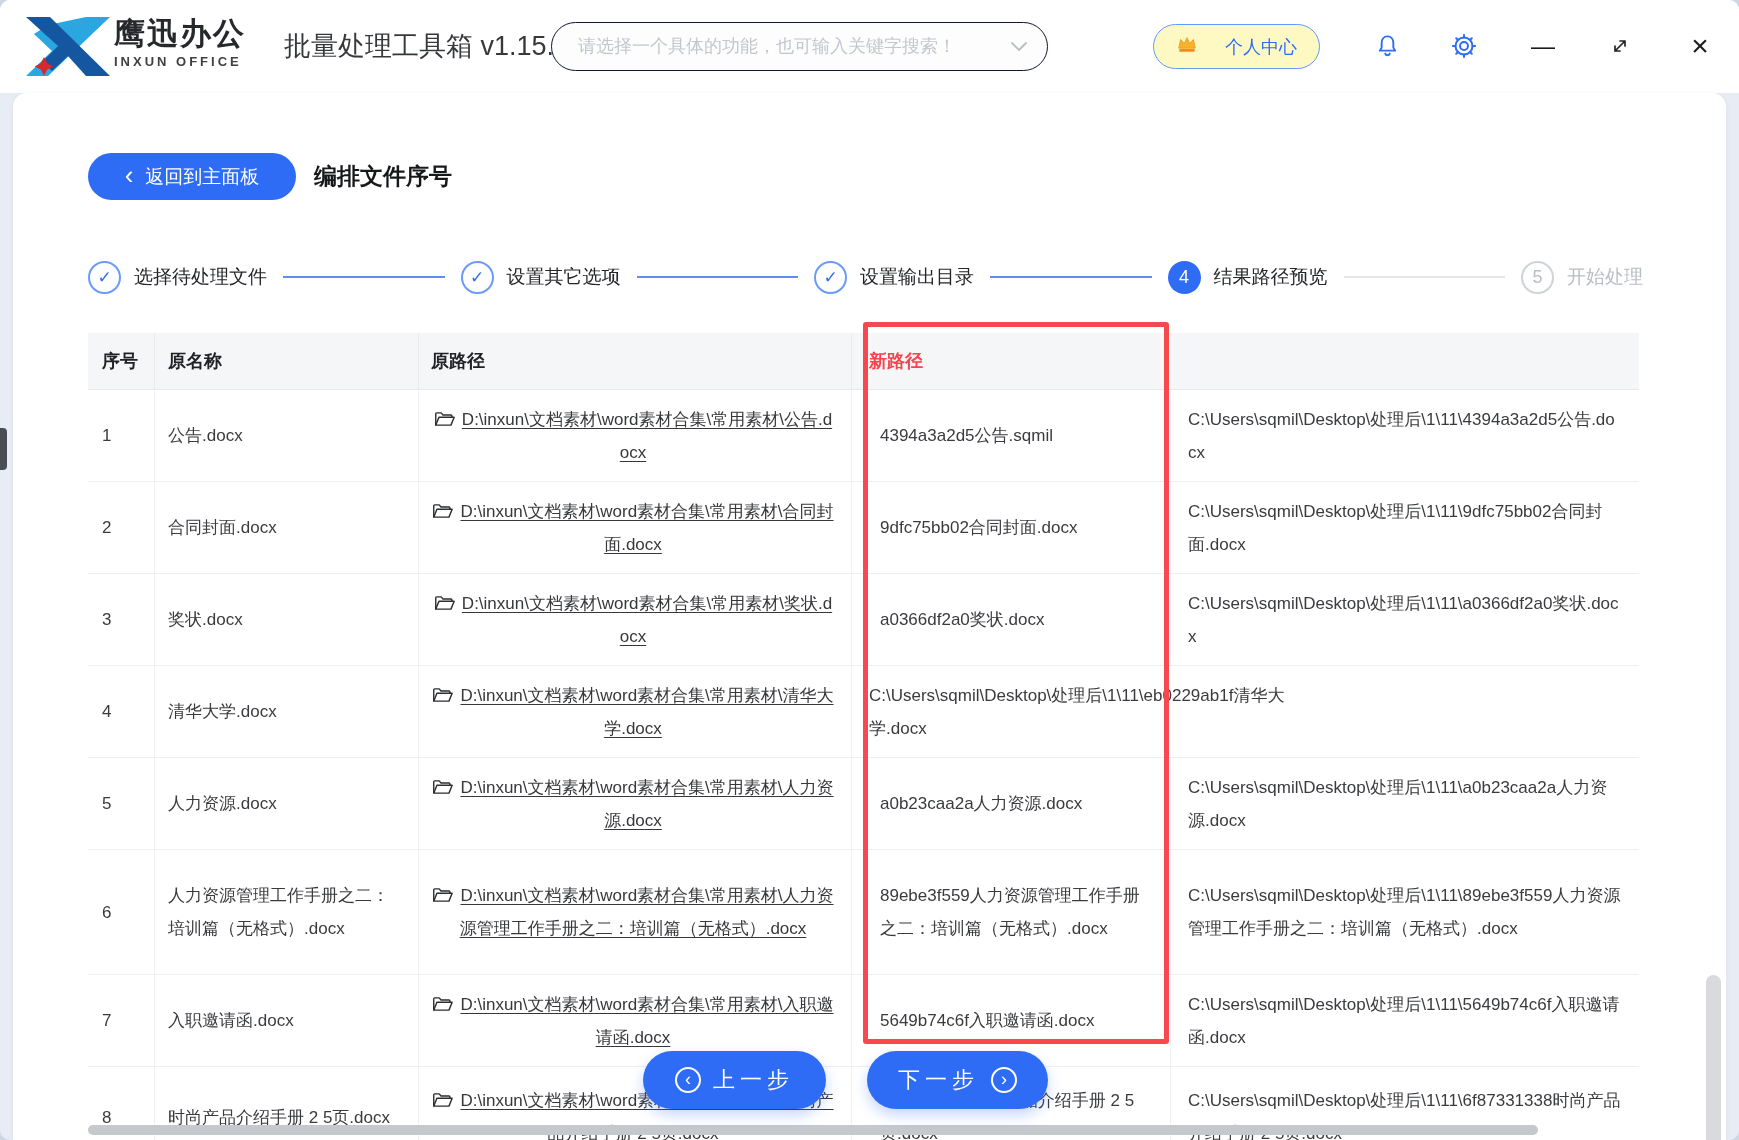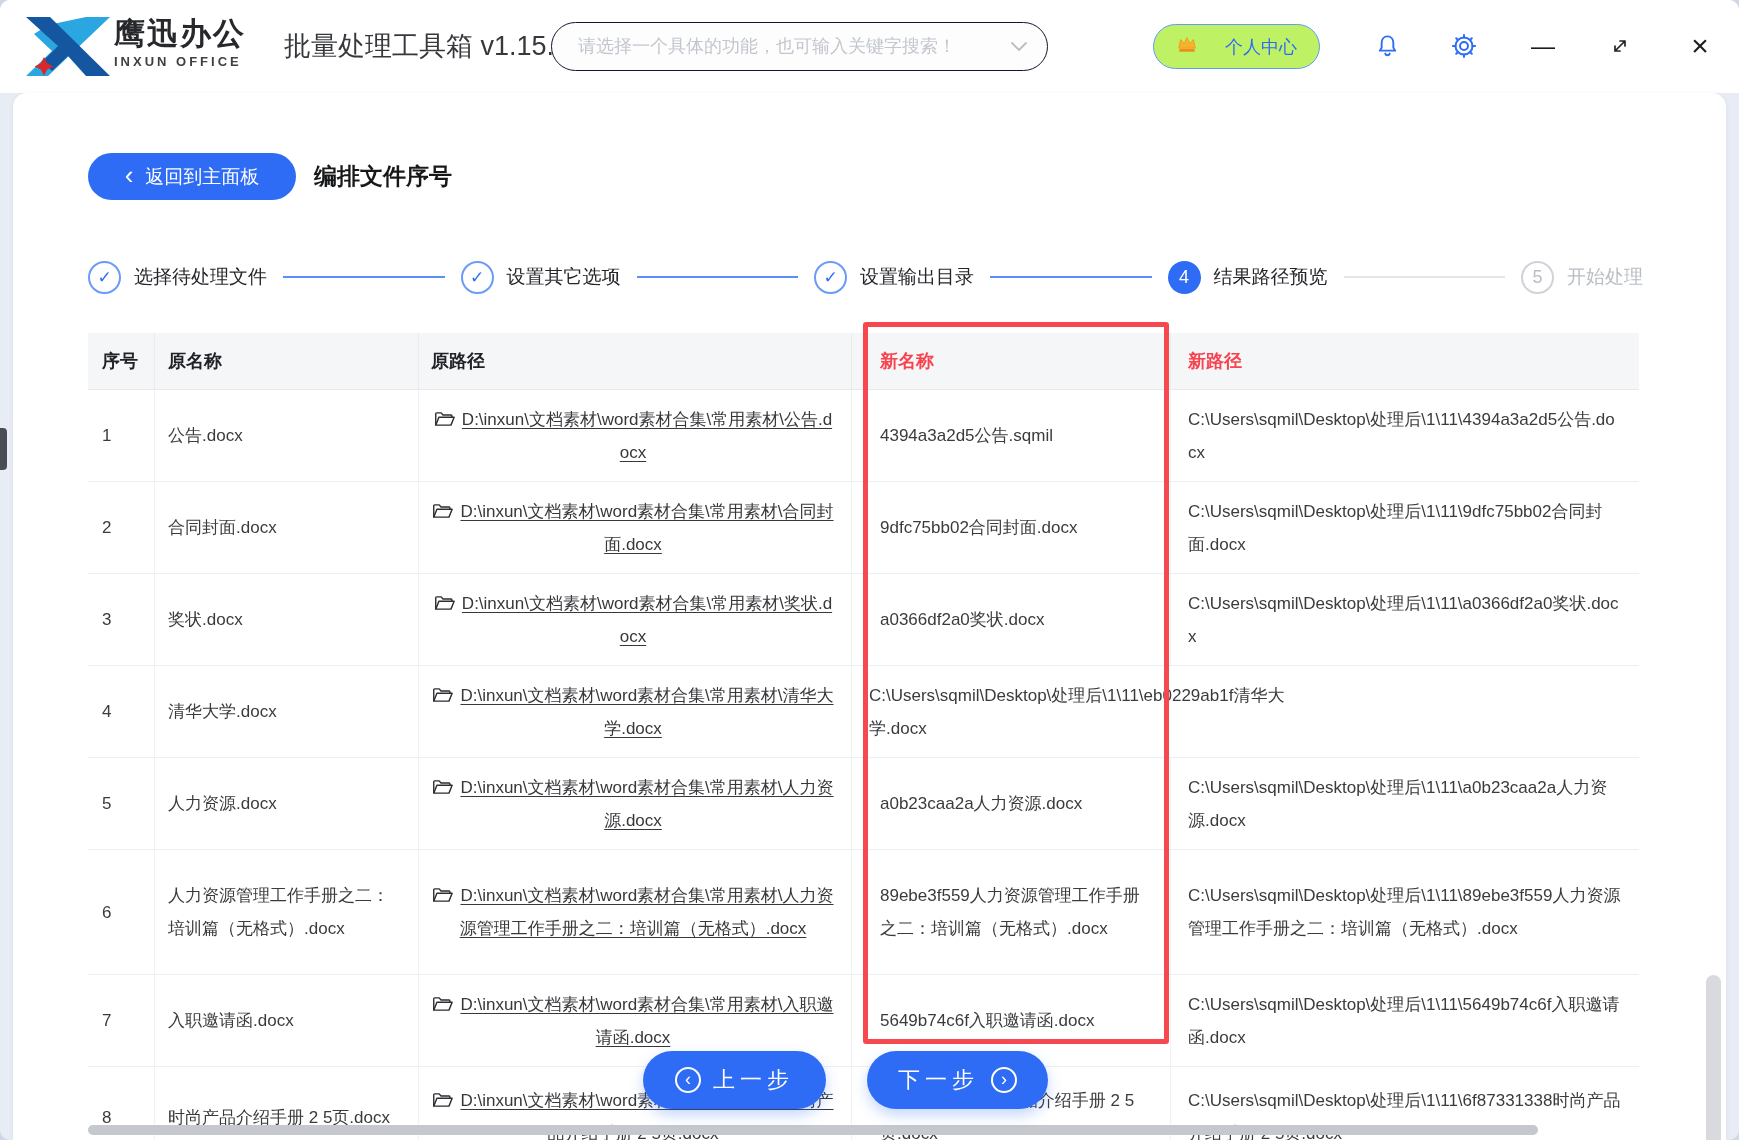--- a/index.html
+++ b/index.html
@@ -16,21 +16,21 @@
   .brand-cn{font-size:31px;font-weight:bold;color:#26282c;letter-spacing:2px;line-height:36px;}
   .brand-en{font-size:13px;font-weight:bold;color:#404040;letter-spacing:3px;line-height:20px;}
   .app-title{position:absolute;left:284px;top:0;height:93px;line-height:93px;font-size:27px;color:#36383c;}
   .search{position:absolute;left:551px;top:22px;width:497px;height:49px;border:1px solid #0f172a;
     border-radius:25px;background:#fdfdfe;display:flex;align-items:center;}
   .search input{flex:1;border:none;outline:none;background:transparent;margin:0 14px 0 24px;
     font-size:18px;color:#3a3b3e;font-family:inherit;}
   .search input::placeholder{color:#c3c7cd;}
   .search .sr-chevron{margin-right:20px;display:flex;}
   .user-pill{position:absolute;left:1153px;top:24px;width:167px;height:45px;border:1.5px solid #639af8;
-    border-radius:23px;background:#bef264;display:flex;align-items:center;justify-content:center;gap:27px;
+    border-radius:23px;background:#fef9c3;display:flex;align-items:center;justify-content:center;gap:27px;
     color:#2e6cf6;font-size:18px;cursor:pointer;}
   .tb-icon{position:absolute;top:26px;width:40px;height:40px;display:flex;align-items:center;justify-content:center;cursor:pointer;}
   .tb-bell{left:1367px;}
   .tb-gear{left:1444px;}
   .tb-min{left:1523px;font-size:24px;color:#1c1c1e;}
   .tb-resize{left:1600px;}
   .tb-close{left:1680px;font-size:30px;color:#1c1c1e;font-weight:400;line-height:40px;}
   
   .card{position:absolute;left:13px;right:13px;top:93px;bottom:0;background:#fff;
     border-radius:14px 14px 0 0;box-shadow:0 1px 5px rgba(40,60,110,.07);overflow:hidden;}
@@ -184,21 +184,20 @@
         <span class="scircle pending">5</span>
         <span class="slabel pending">开始处理</span>
       </div>
     </div>
 
     <div class="table">
       <div class="thead">
         <div class="hcell c-idx">序号</div>
         <div class="hcell c-oname">原名称</div>
         <div class="hcell c-opath">原路径</div>
-        <div class="hcell c-nname red">新名称</div>
         <div class="hcell c-npath red">新路径</div>
       </div>
       <div>
   <div class="trow">
     <div class="cell c-idx">
       <span>1</span>
     </div>
     <div class="cell c-oname">
       <span>公告.docx</span>
     </div>

